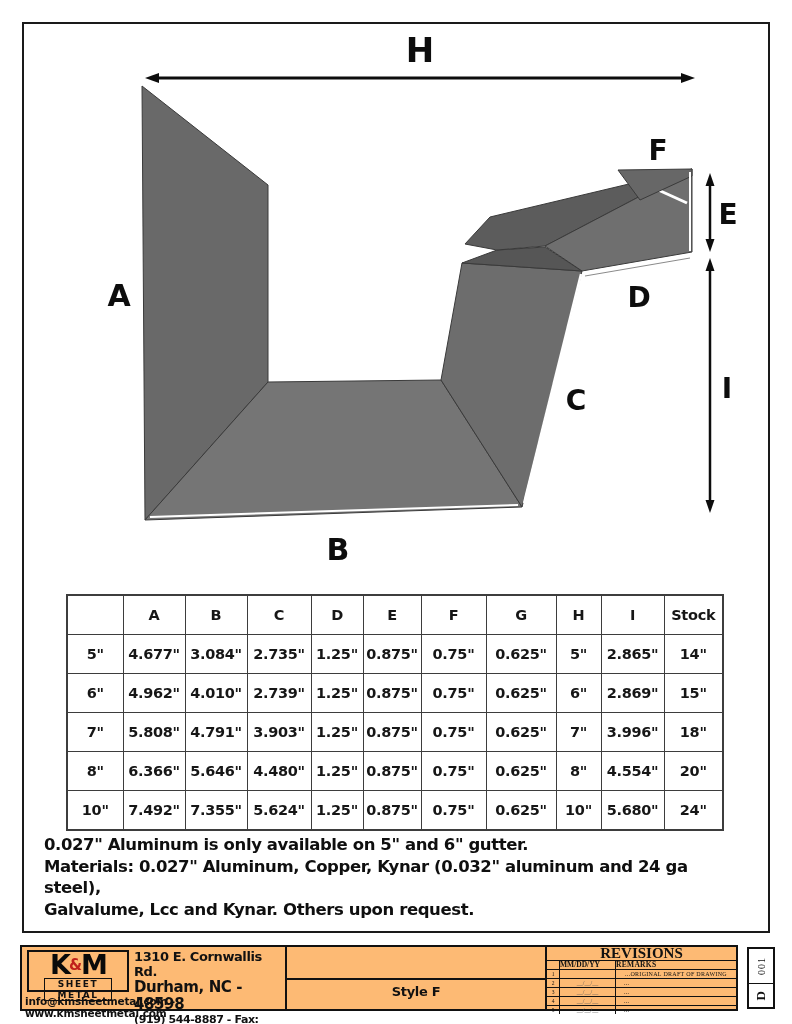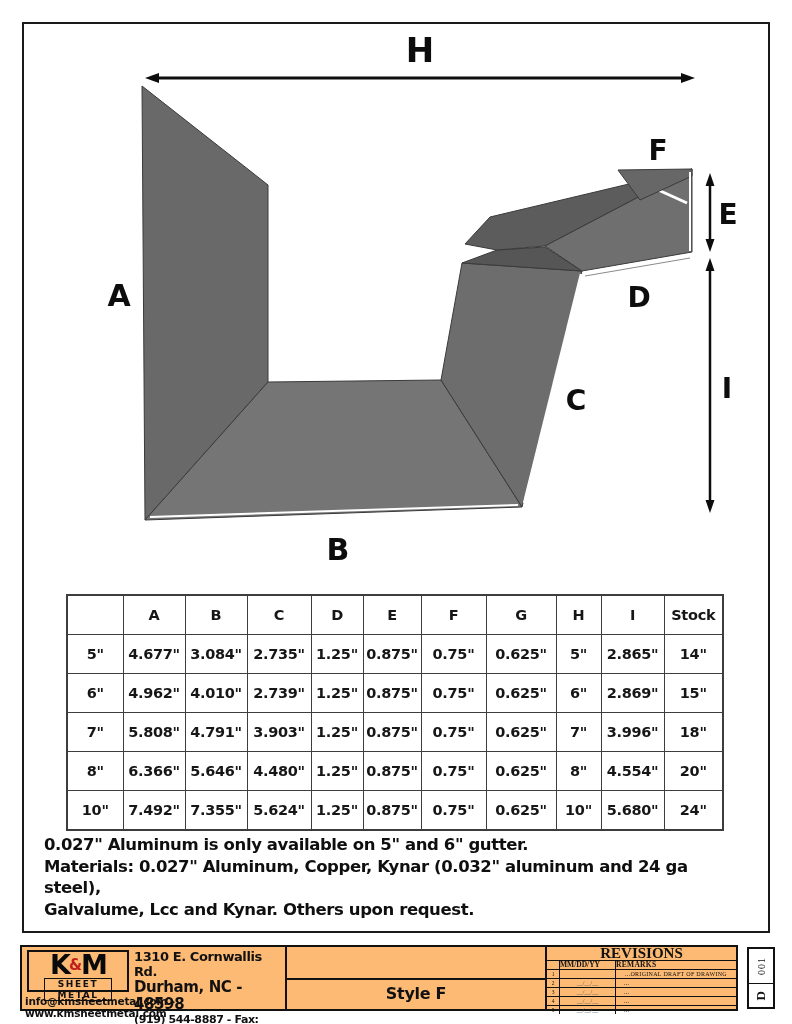--- a/index.html
+++ b/index.html
@@ -33,21 +33,21 @@
   .email-line{position:absolute;left:3px;top:48px;width:260px;text-align:left;
         font-size:10.5px;font-weight:bold;letter-spacing:-0.2px;}
   .addr{position:absolute;left:112px;top:2px;width:152px;letter-spacing:-0.4px;}
   .addr-1{font-size:13px;font-weight:bold;line-height:15px;}
   .addr-2{font-size:15px;font-weight:bold;line-height:17px;}
   .addr-3{font-size:11px;font-weight:bold;line-height:13px;}
   .center-cell{position:absolute;left:263px;top:0;width:262px;height:100%;
         border-left:2px solid #111;border-right:2px solid #111;box-sizing:border-box;}
   .center-divider{position:absolute;left:0;right:0;top:31px;border-top:2px solid #111;}
   .style-label{position:absolute;left:0;right:0;top:37px;text-align:center;
-        font-size:16px;font-weight:bold;letter-spacing:-0.3px;}
+        font-size:13px;font-weight:bold;letter-spacing:-0.3px;}
   .rev{position:absolute;left:525px;top:0;right:0;height:100%;display:flex;
         flex-direction:column;font-family:"Liberation Serif",serif;}
   .rev-title{height:13px;border-bottom:1px solid #111;text-align:center;
         font-weight:bold;font-size:15px;line-height:13px;}
   .rev-head{display:flex;height:10px;border-bottom:1px solid #111;
         font-size:7.5px;font-weight:bold;line-height:10px;}
   .rev-row{display:flex;flex:1;border-bottom:1px solid #111;font-size:6px;}
   .rev-row:last-child{border-bottom:none;}
   .c-num{width:12px;border-right:1px solid #111;text-align:center;font-size:5.5px;line-height:8px;}
   .c-date{width:55px;border-right:1px solid #111;text-align:center;line-height:8px;color:#555;}

